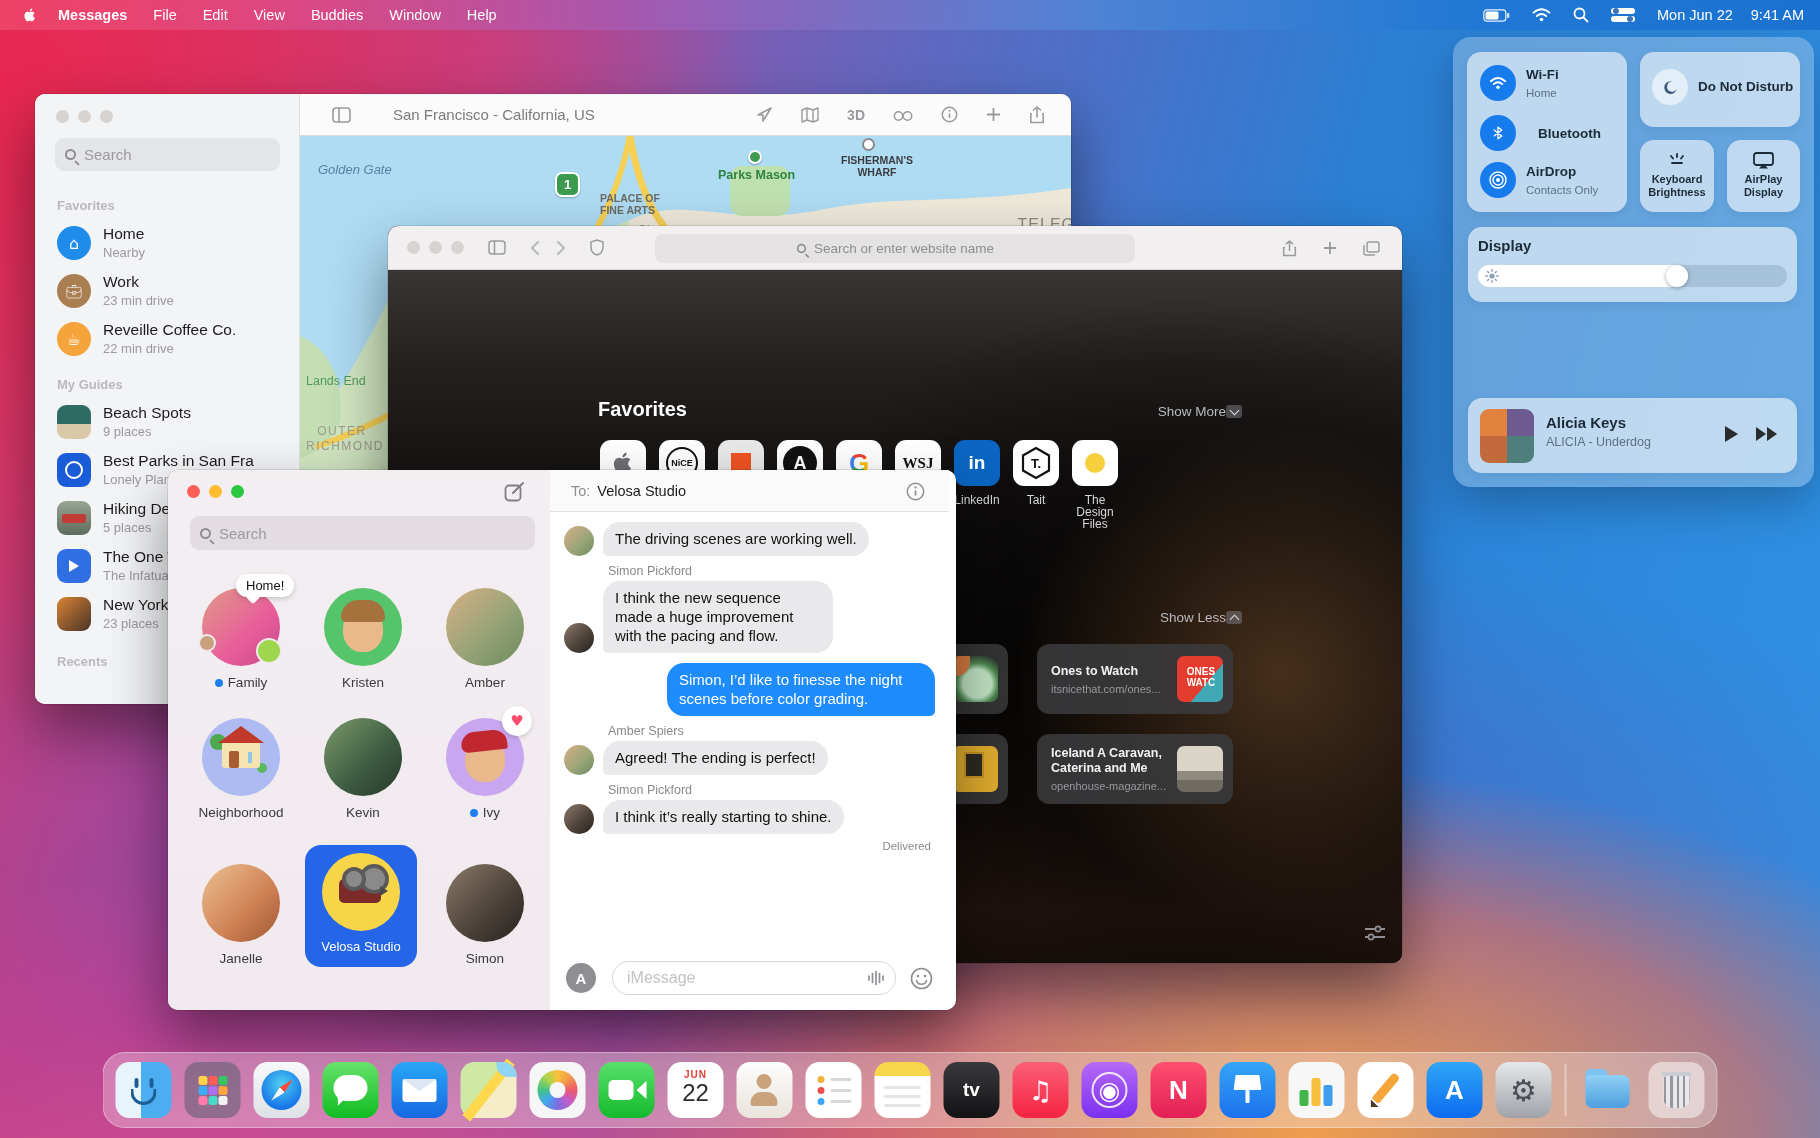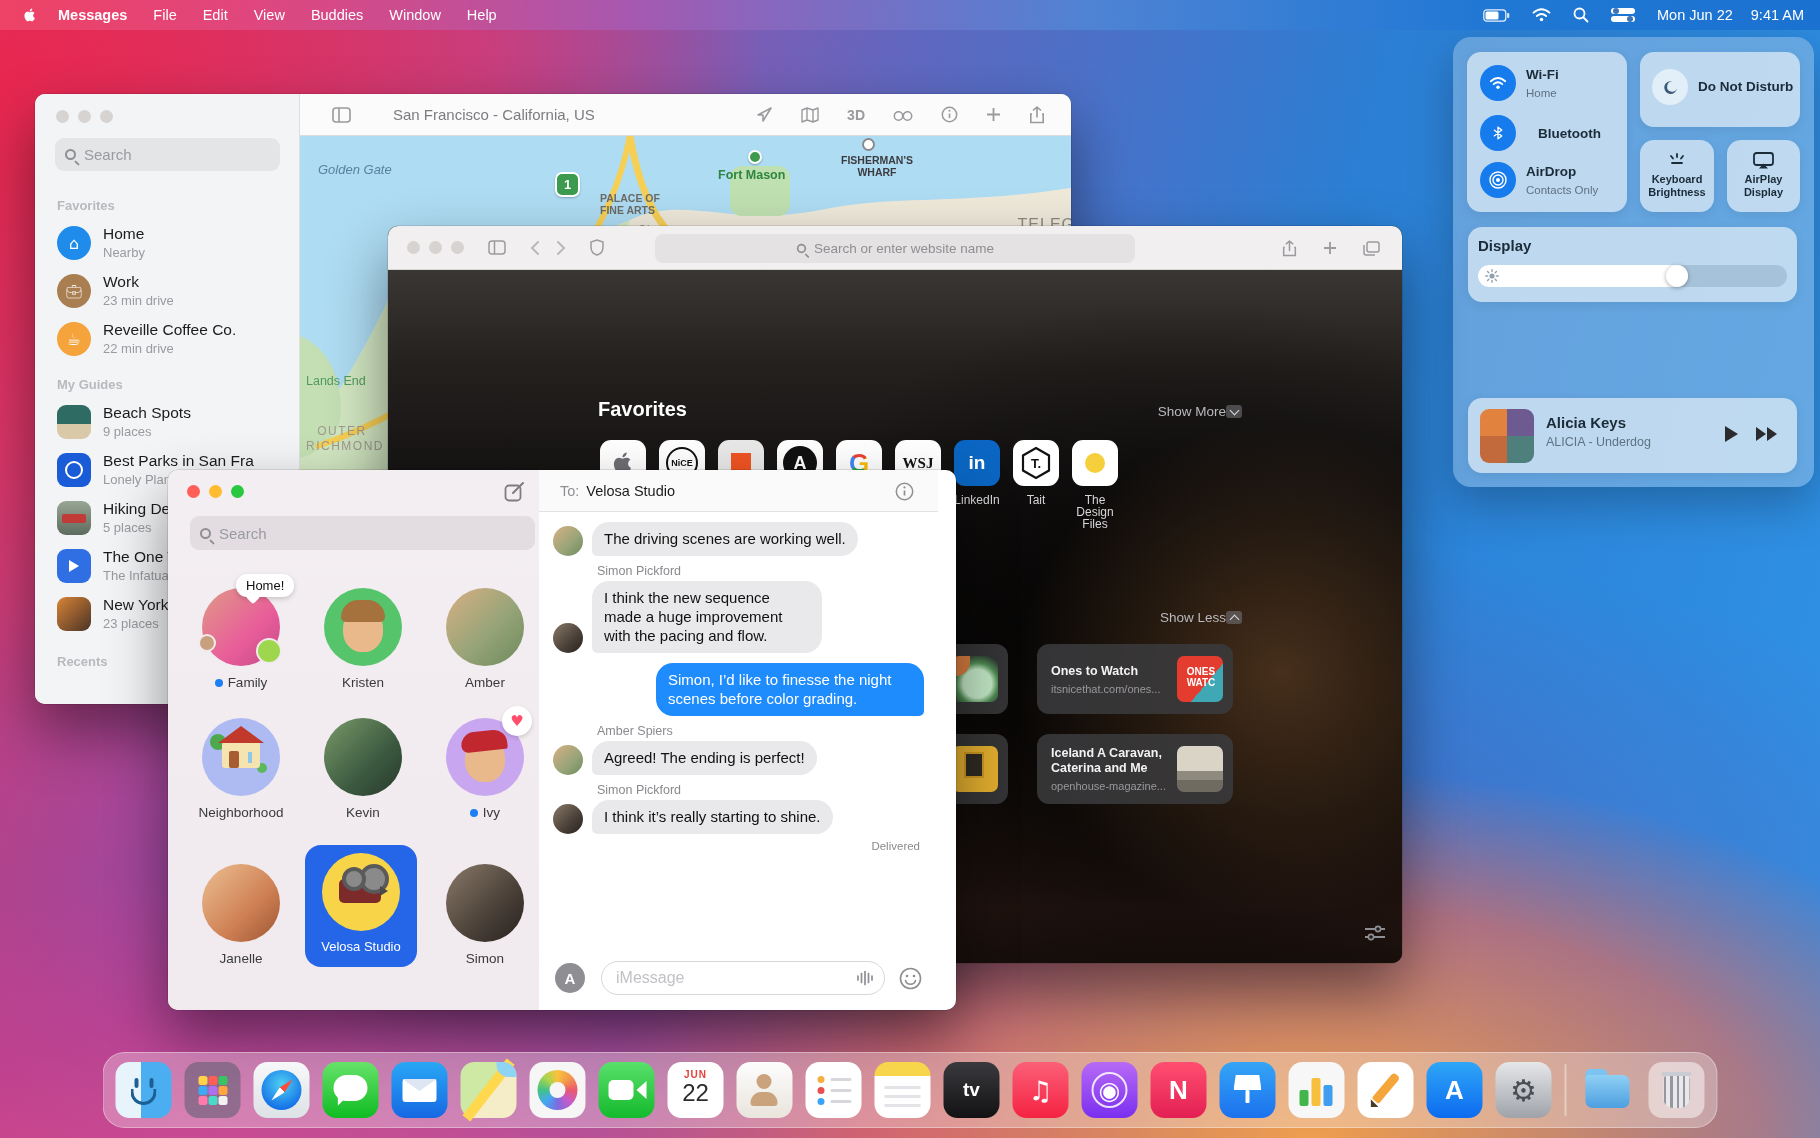--- a/index.html
+++ b/index.html
@@ -137,21 +137,21 @@
   .av-ivy::after { content:""; position:absolute; width:46px; height:20px; border-radius:20px 20px 4px 10px; background:#c0272f; left:15px; top:13px; transform:rotate(-6deg); }
   .heartbubble { position:absolute; right:-8px; top:-12px; width:30px; height:30px; background:#fff; border-radius:50%; display:flex; align-items:center; justify-content:center; color:#ff4d6d; font-size:15px; box-shadow:0 2px 4px rgba(0,0,0,.15); }
   .av-janelle { background:linear-gradient(135deg,#ecc092,#cf8054 60%,#9c5532); }
   .av-simon { background:linear-gradient(135deg,#8a7a68,#4a4038 60%,#26211e); }
   .seltile { position:absolute; left:137px; top:375px; width:112px; height:122px; background:#2566e8; border-radius:16px; }
   .seltile .avatar { width:78px; height:78px; border-radius:50%; background:#f7d448; margin:8px auto 0; position:relative; }
   .proj { position:absolute; left:17px; top:26px; width:42px; height:24px; background:#7c2a2a; border-radius:5px; }
   .proj::before { content:""; position:absolute; width:16px; height:16px; border:4px solid #5a5a5a; border-radius:50%; left:3px; top:-12px; background:#8a8a8a; box-shadow:20px 0 0 -1px #8a8a8a, 20px 0 0 3px #5a5a5a; }
   .proj::after { content:""; position:absolute; right:-7px; top:7px; border-top:5px solid transparent; border-bottom:5px solid transparent; border-left:8px solid #4a4a4a; }
   .seltile .cname { color:#fff; font-size:13px; margin-top:8px; text-align:center; }
-  #messages .chat { position:absolute; left:371px; top:0; width:399px; height:100%; background:#fff; }
+  #messages .chat { position:absolute; left:382px; top:0; width:399px; height:100%; background:#fff; }
   #messages .chead { position:absolute; left:0; top:0; right:0; height:42px; background:#fbfafa; border-bottom:1px solid #e3e2e2; display:flex; align-items:center; font-size:14.5px; }
   #messages .chead .to { color:#8e8e93; margin-left:21px; }
   #messages .chead .rcpt { color:#1c1c1e; margin-left:7px; }
   #messages .chead .info { position:absolute; right:24px; top:12px; color:#8e8e93; }
   .thread { position:absolute; left:0; top:42px; right:0; bottom:64px; padding:10px 14px 0 14px; overflow:hidden; }
   .sender { font-size:12.5px; color:#8a8a8e; margin:8px 0 3px 44px; }
   .mrow { display:flex; align-items:flex-end; margin-bottom:6px; }
   .sm-av { width:30px; height:30px; border-radius:50%; flex:none; margin-right:9px; }
   .sm-av.amber { background:linear-gradient(135deg,#d8b084,#97a478 60%,#6c8a5c); }
   .sm-av.simon { background:linear-gradient(135deg,#8a7a68,#4a4038 60%,#26211e); }
@@ -380,21 +380,21 @@
       </g>
       <g fill="none" stroke="#f6cf55" stroke-linecap="round">
         <path d="M330,0 C340,60 360,110 430,140 C520,175 640,183 771,178" stroke-width="7"></path>
         <path d="M330,0 C312,90 262,160 182,220 C122,265 70,292 18,310" stroke-width="6"></path>
         <path d="M520,150 C600,162 700,168 771,164" stroke-width="5"></path>
       </g>
     </svg>
     <span class="mlabel" style="left:18px; top:26px; font-size:13px; color:#5b80a0; font-style:italic; text-align:center; line-height:15px;"><span>Golden Gate</span></span>
     <span class="shield" style="left:255px; top:36px;">1</span>
     <span style="position:absolute; left:448px; top:14px; width:14px; height:14px; background:#3d9b4f; border:2px solid #fff; border-radius:50%; box-shadow:0 1px 2px rgba(0,0,0,.3);"></span>
-    <span class="mlabel" style="left:418px; top:32px; font-size:12.5px; font-weight:bold; color:#2e8540;">Fort Mason</span>
+    <span class="mlabel" style="left:418px; top:32px; font-size:12.5px; font-weight:bold; color:#2e8540;">Parks Mason</span>
     <span style="position:absolute; left:562px; top:2px; width:13px; height:13px; background:#fff; border:2px solid #8a8a8e; border-radius:50%;"></span>
     <span class="mlabel" style="left:532px; top:18px; font-size:10.5px; font-weight:bold; color:#3c3c40; width:90px; white-space:normal; text-align:center; line-height:12px;">FISHERMAN'S WHARF</span>
     <span class="mlabel" style="left:300px; top:56px; font-size:10.5px; font-weight:bold; color:#6b6b66; width:70px; white-space:normal; line-height:12px;">PALACE OF FINE ARTS</span>
     <span class="mlabel" style="left:338px; top:88px; font-size:12px; color:#8a8a80; transform:rotate(3deg);">Chestnut St</span>
     <span class="mlabel" style="right:-4px; top:80px; font-size:16px; letter-spacing:1px; color:#8a8a80;">TELEG</span>
     <span class="mlabel" style="left:6px; top:238px; font-size:12.5px; color:#4f9b5e;">Lands End</span>
     <span class="mlabel" style="left:6px; top:288px; font-size:12px; letter-spacing:1.5px; color:#a09c90; width:72px; white-space:normal; text-align:center; line-height:15px;">OUTER RICHMOND</span>
   </div>
 </section>
 

